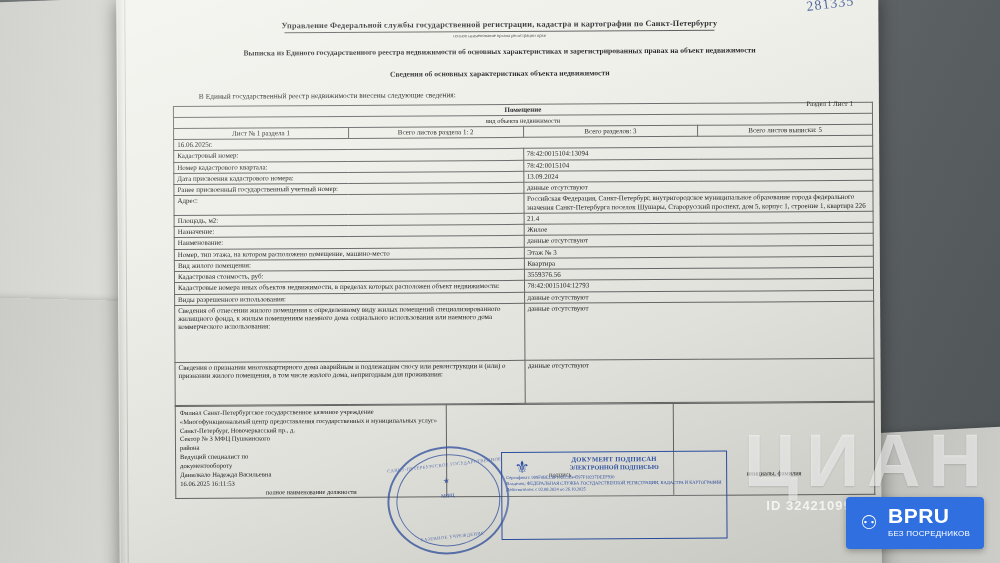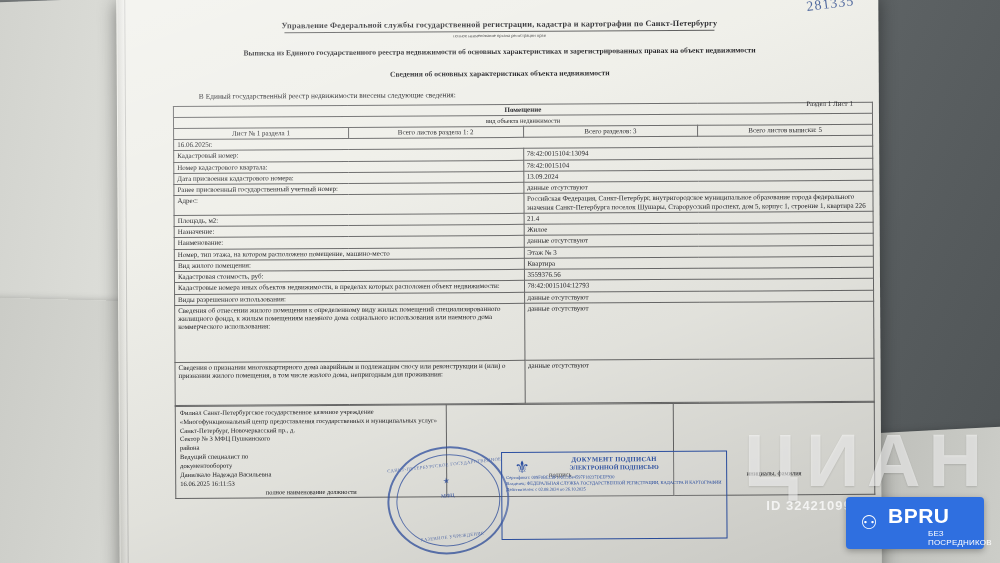--- a/index.html
+++ b/index.html
@@ -321,21 +321,20 @@
     letter-spacing: 0.5px;
     text-align: right;
   }
   .logo-sub {
     position: absolute;
     left: 42px;
     top: 32px;
     font-family: "Liberation Sans", sans-serif;
     font-size: 8px;
     letter-spacing: 0.2px;
-    margin-left: 40px;
   }
   .logo-mark {
     position: absolute;
     left: 9px;
     top: 11px;
     width: 28px;
     height: 30px;
     font-size: 19px;
     line-height: 30px;
     text-align: center;

